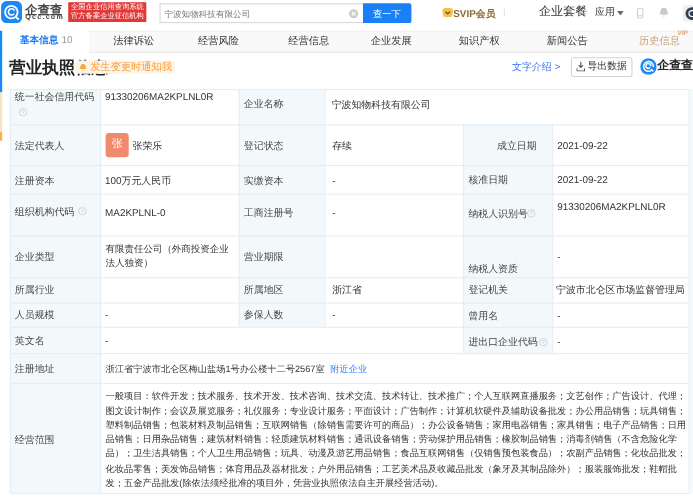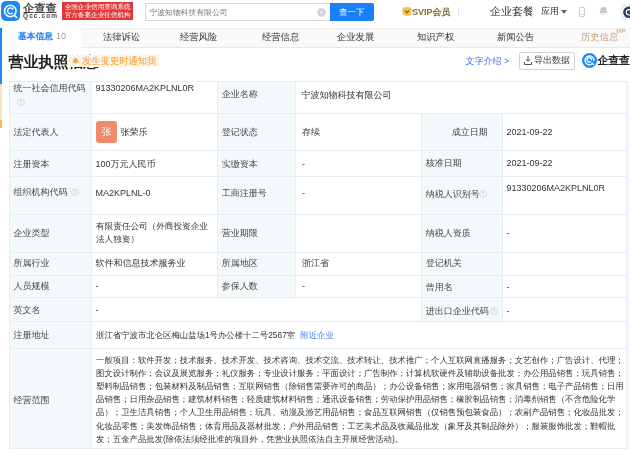--- a/index.html
+++ b/index.html
@@ -168,28 +168,28 @@
   <svg style="position:absolute;left:479.3px;top:189.9px;" width="8" height="8" viewBox="0 0 8 8">
       <circle cx="4" cy="4" r="3.4" fill="none" stroke="#ccd2d8" stroke-width="0.8"></circle>
       <text x="2.6" y="5.9" font-size="5" fill="#b5bcc3">?</text>
     </svg>
   <div class="t" style="left:506.5px;top:181.5px;">91330206MA2KPLNL0R</div>
 
   <div class="t lb" style="left:13.5px;top:226.8px;">企业类型</div>
   <div class="t m86" style="left:95.5px;top:221.8px;">有限责任公司（外商投资企业</div>
   <div class="t m86" style="left:95.5px;top:234.8px;">法人独资）</div>
   <div class="t lb" style="left:221.7px;top:227.4px;">营业期限</div>
-  <div class="t lb" style="left:425.8px;top:227px;">纳税人资质</div>
+  <div class="t lb" style="left:425.8px;top:238px;">纳税人资质</div>
   <div class="t" style="left:506.5px;top:227px;">-</div>
 
   <div class="t lb" style="left:13.5px;top:257px;">所属行业</div>
-  <div class="t cj" style="left:95.5px;top:257px;">软件和信息技术服务业</div>
   <div class="t lb" style="left:221.7px;top:256.5px;">所属地区</div>
   <div class="t cj" style="left:302px;top:257px;">浙江省</div>
   <div class="t lb" style="left:425.8px;top:257px;text-align:center;">登记机关</div>
+  <div class="t cj" style="left:505.5px;top:257px;">宁波市北仑区市场监督管理局</div>
 
   <div class="t lb" style="left:13.5px;top:279.8px;">人员规模</div>
   <div class="t" style="left:95.5px;top:279.8px;">-</div>
   <div class="t lb" style="left:221.7px;top:279.8px;">参保人数</div>
   <div class="t" style="left:302px;top:279.8px;">-</div>
   <div class="t lb" style="left:425.8px;top:281px;">曾用名</div>
   <div class="t" style="left:506.5px;top:281px;">-</div>
 
   <div class="t lb" style="left:13.5px;top:303.9px;">英文名</div>
   <div class="t" style="left:95.5px;top:303.9px;">-</div>

